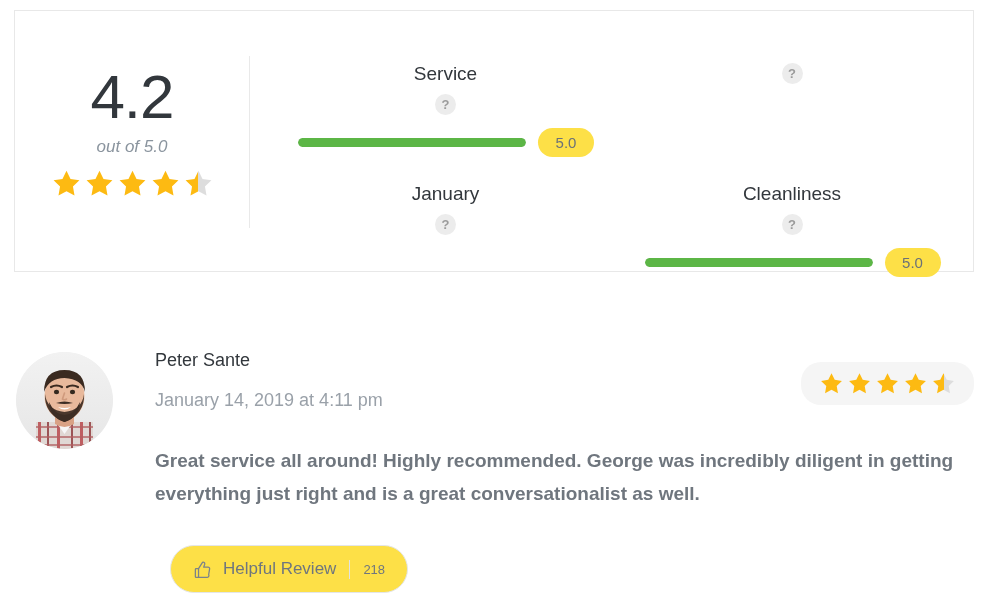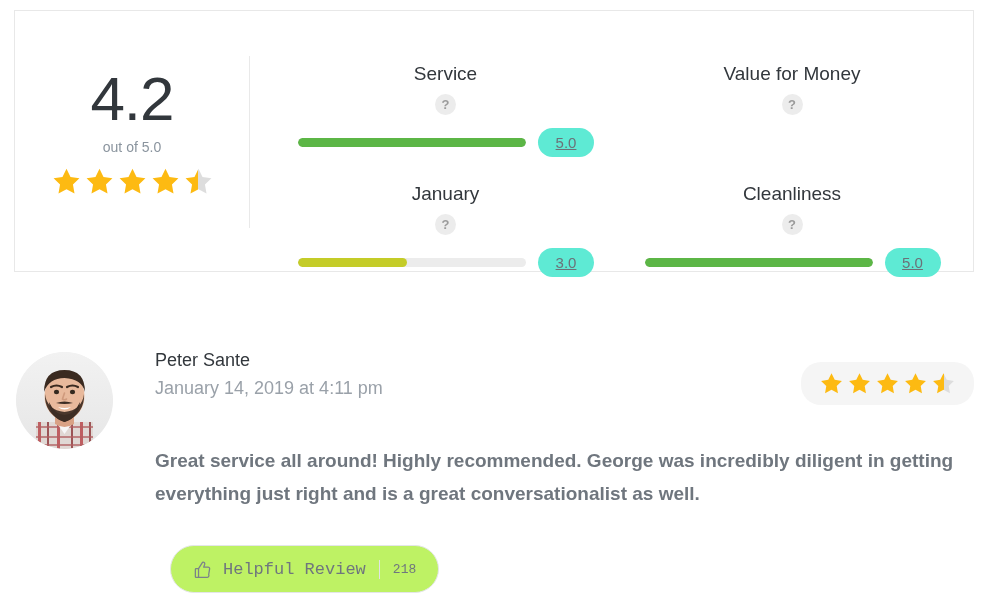--- a/index.html
+++ b/index.html
@@ -44,23 +44,24 @@
   }
   .score-value {
     font-size: 62px;
     line-height: 1;
     font-weight: 300;
     color: #32373c;
     letter-spacing: -1px;
   }
   .score-outof {
     margin-top: 9px;
-    font-size: 14px;
+    font-size: 17px;
     color: #8a949e;
     font-weight: 400;
+    font-style: italic;
   }
   .score-stars {
     margin-top: 11px;
     display: flex;
     gap: 2px;
   }
 
   .card-divider {
     position: absolute;
     left: 234px;
@@ -129,26 +130,25 @@
     position: absolute;
     left: 0;
     top: 0;
     height: 100%;
     border-radius: 5px;
   }
   .bar-value {
     min-width: 30px;
     padding: 7px 13px;
     border-radius: 16px;
-    background: #5eead4;
+    background: #fde047;
     color: #6b7178;
     font-size: 15px;
     text-align: center;
     line-height: 1;
-    text-decoration: underline;
   }
 
   
   .review {
     position: absolute;
     left: 14px;
     top: 348px;
     width: 960px;
   }
   .review-head {
@@ -172,21 +172,21 @@
     left: 141px;
     top: 0;
   }
   .reviewer-name {
     font-size: 18px;
     font-weight: 400;
     color: #32373c;
     line-height: 1.35;
   }
   .review-date {
-    margin-top: 4px;
+    margin-top: 16px;
     font-size: 18px;
     color: #9aa1a9;
     font-weight: 400;
     line-height: 1.35;
   }
 
   .review-rating {
     position: absolute;
     right: 0;
     top: 14px;
@@ -214,23 +214,22 @@
     left: 156px;
     top: 197px;
     height: 48px;
     box-sizing: border-box;
     display: inline-flex;
     align-items: center;
     gap: 11px;
     padding: 0 22px;
     border: 1px solid #e4e6e8;
     border-radius: 24px;
-    background: #bef264;
+    background: #fde047;
     cursor: pointer;
-    font-family: Liberation Mono, monospace;
   }
   .helpful-label {
     font-size: 17px;
     color: #6f767e;
   }
   .helpful-sep {
     width: 1px;
     height: 19px;
     background: #e0e2e4;
     margin: 0 2px;
@@ -295,34 +294,27 @@
         </div>
         <div class="metric-row">
           <div class="bar-track">
             <div class="bar-fill" style="width: 100%; background: rgb(92, 182, 70);"></div>
           </div>
           <div class="bar-value">5.0</div>
         </div>
       </div>
       <div class="metric">
         <div class="metric-head">
-          <span class="metric-label">Value for Money</span>
           <span class="help-badge">?</span>
         </div>
       </div>
       <div class="metric">
         <div class="metric-head">
           <span class="metric-label">January</span>
           <span class="help-badge">?</span>
-        </div>
-        <div class="metric-row">
-          <div class="bar-track">
-            <div class="bar-fill" style="width: 48%; background: rgb(196, 204, 40);"></div>
-          </div>
-          <div class="bar-value">3.0</div>
         </div>
       </div>
       <div class="metric">
         <div class="metric-head">
           <span class="metric-label">Cleanliness</span>
           <span class="help-badge">?</span>
         </div>
         <div class="metric-row">
           <div class="bar-track">
             <div class="bar-fill" style="width: 100%; background: rgb(92, 182, 70);"></div>

